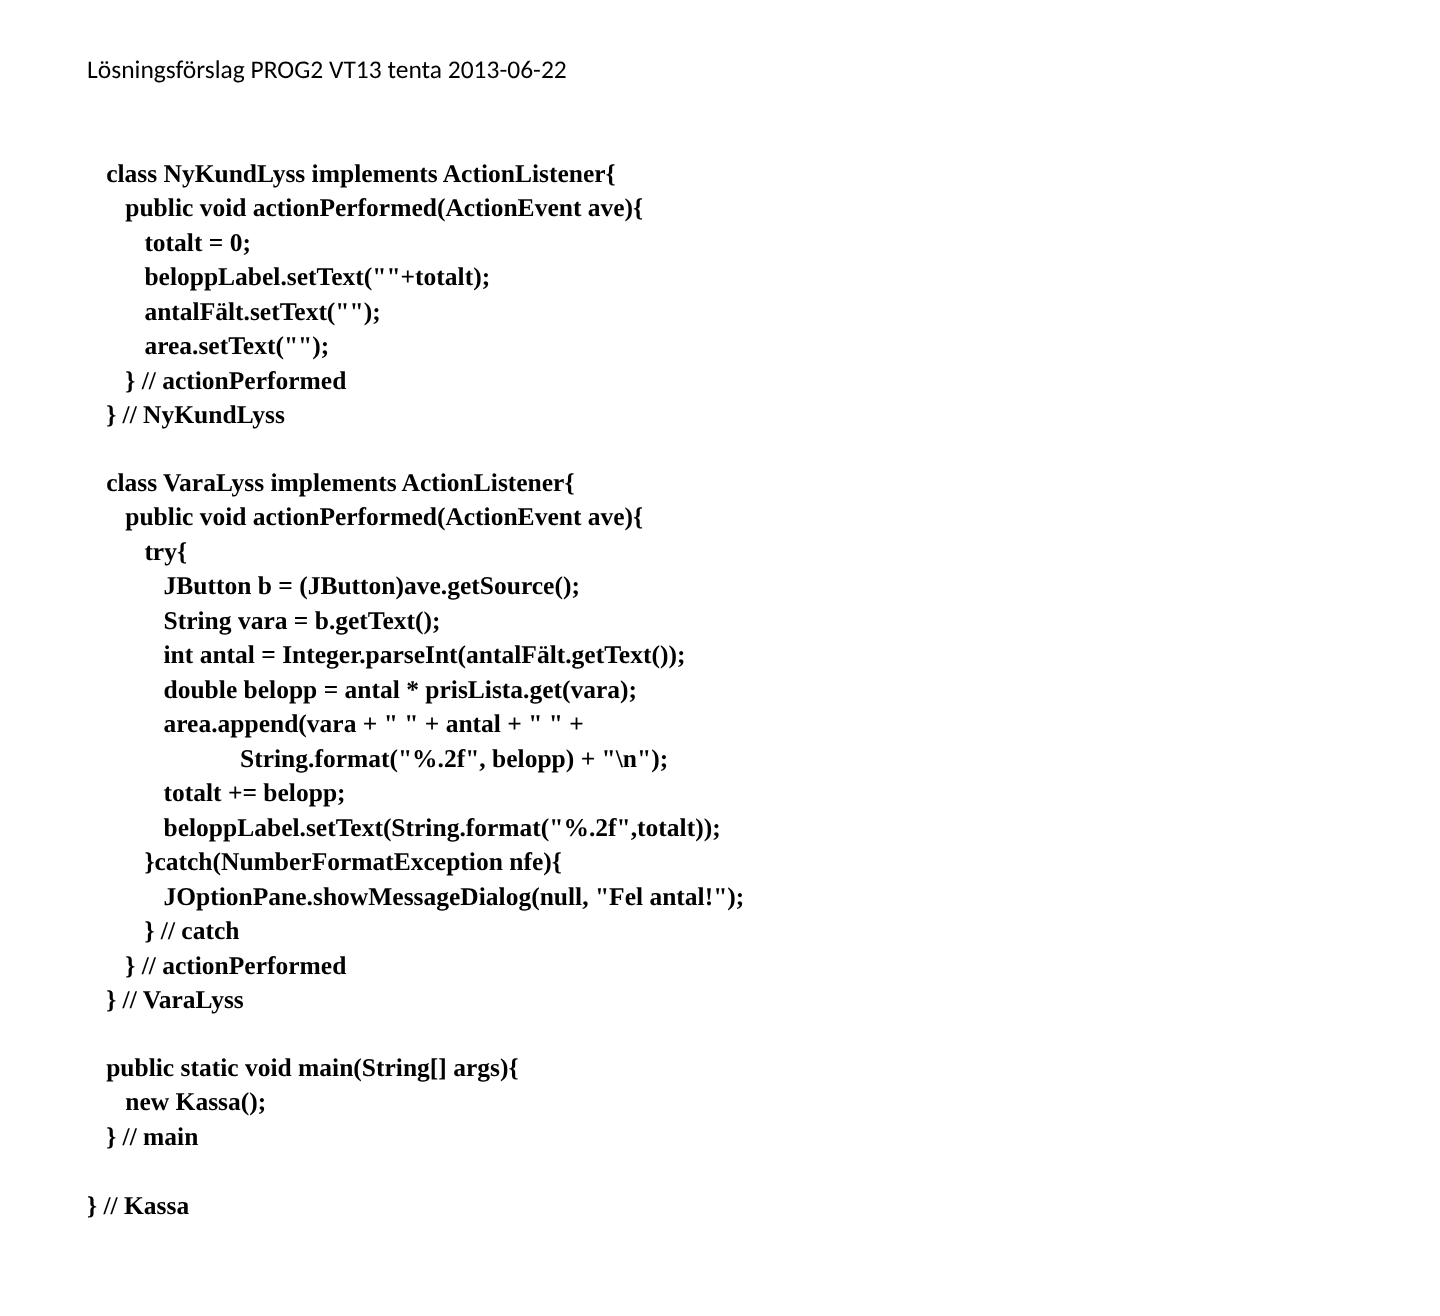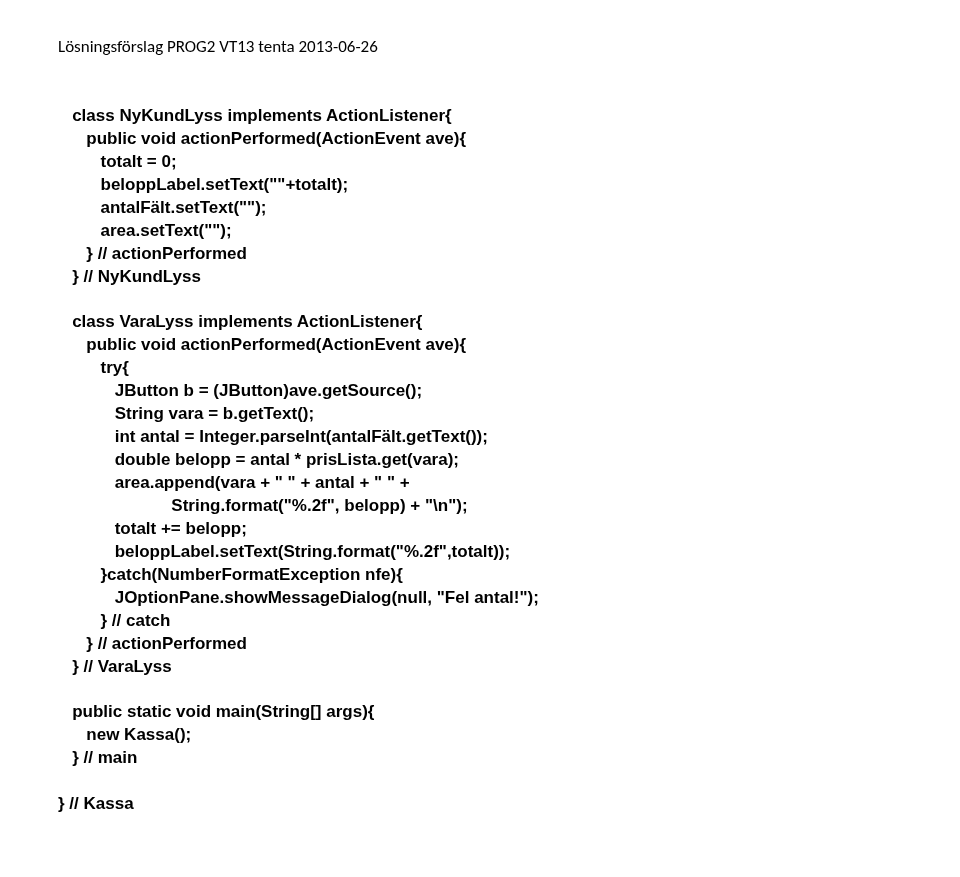--- a/index.html
+++ b/index.html
@@ -13,34 +13,34 @@
       box-sizing: border-box;
       font-family: Calibri, Arial, sans-serif;
       color: #000;
     }
     .header {
       font-size: 17px;
       font-weight: 400;
       margin-bottom: 48px;
     }
     pre.code {
-      font-family: Liberation Sans, sans-serif;
+      font-family: Liberation Serif, serif;
       font-weight: bold;
       font-size: 17px;
       line-height: 1.35;
       white-space: pre;
       margin: 0;
       letter-spacing: 0;
     }
   </style>
 </head>
 <body>
 
 <div class="header">
-  <span>Lösningsförslag PROG2 VT13 tenta 2013-06-26</span>
+  <span>Lösningsförslag PROG2 VT13 tenta 2013-06-22</span>
 </div>
 
 <pre class="code">   class NyKundLyss implements ActionListener{
       public void actionPerformed(ActionEvent ave){
          totalt = 0;
          beloppLabel.setText(""+totalt);
          antalFält.setText("");
          area.setText("");
       } // actionPerformed
    } // NyKundLyss

